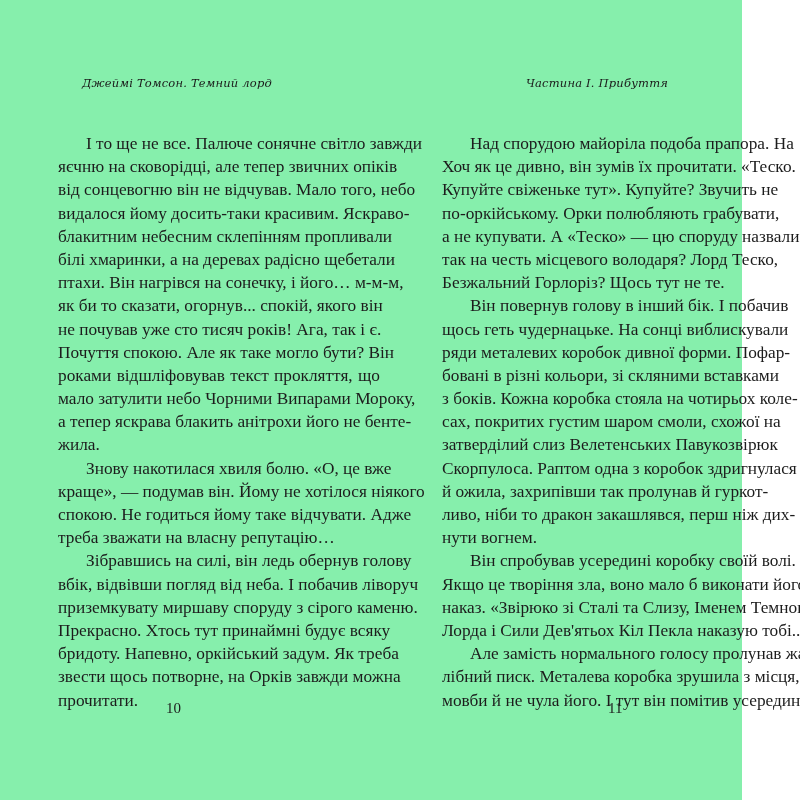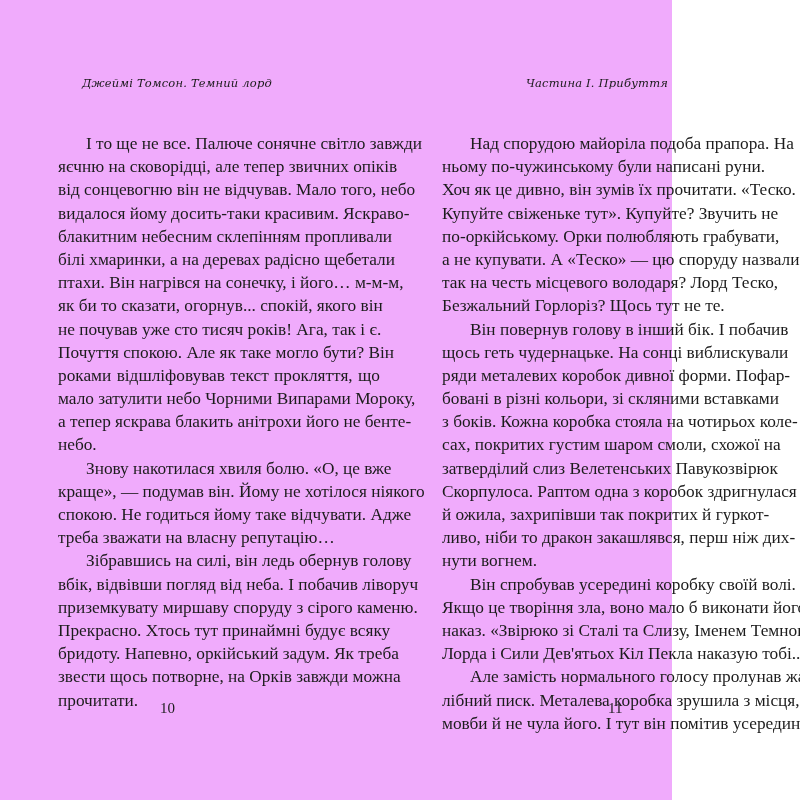--- a/index.html
+++ b/index.html
@@ -1,17 +1,17 @@
 <!DOCTYPE html>
 <html><head>
 <meta charset="utf-8">
 <style>
   html, body { margin: 0; padding: 0; background: #ffffff; }
   body { width: 800px; height: 800px; position: relative; overflow: hidden; }
-  .spread { position: absolute; left: 0; top: 0; width: 672px; height: 800px; background: #f0abfc; }
+  .spread { position: absolute; left: 0; top: 0; width: 742px; height: 800px; background: #86efac; }
   .page { position: absolute; top: 0; height: 800px; }
   .page.left { left: 58px; width: 322px; }
   .page.right { left: 442px; width: 322px; }
   .running-head {
     position: absolute; top: 76px; left: 0; width: 322px;
     font-family: "DejaVu Serif", serif; font-style: italic;
     font-size: 11.5px; color: #1a1a1a; letter-spacing: 0.2px;
     text-align: center;
   }
   .page.left .running-head { text-align: left; padding-left: 24px; box-sizing: border-box; }
@@ -24,21 +24,21 @@
   .line {
     display: block; white-space: nowrap; text-align: justify; text-align-last: justify;
     height: 23.2px;
   }
   .line.last { text-align-last: left; }
   .line.indent { padding-left: 28px; }
   .folio {
     position: absolute; top: 700px; font-family: "Liberation Serif", serif;
     font-size: 15px; color: #1c1c1c;
   }
-  .page.left .folio { left: 102px; }
+  .page.left .folio { left: 108px; }
   .page.right .folio { left: 166px; }
 </style>
 </head>
 <body>
 
 <div class="spread">
   <div class="page left">
     <div class="running-head">Джеймі Томсон. Темний лорд</div>
     <div class="body-text" id="left-body">
         <span class="line indent">І то ще не все. Палюче сонячне світло завжди</span>
@@ -47,55 +47,54 @@
         <span class="line">видалося йому досить-таки красивим. Яскраво-</span>
         <span class="line">блакитним небесним склепінням пропливали</span>
         <span class="line">білі хмаринки, а на деревах радісно щебетали</span>
         <span class="line">птахи. Він нагрівся на сонечку, і його… м-м-м,</span>
         <span class="line">як би то сказати, огорнув... спокій, якого він</span>
         <span class="line">не почував уже сто тисяч років! Ага, так і є.</span>
         <span class="line">Почуття спокою. Але як таке могло бути? Він</span>
         <span class="line">роками відшліфовував текст прокляття, що</span>
         <span class="line">мало затулити небо Чорними Випарами Мороку,</span>
         <span class="line">а тепер яскрава блакить анітрохи його не бенте-</span>
-        <span class="line last">небо.</span>
+        <span class="line last">жила.</span>
         <span class="line indent">Знову накотилася хвиля болю. «О, це вже</span>
         <span class="line">краще», — подумав він. Йому не хотілося ніякого</span>
         <span class="line">спокою. Не годиться йому таке відчувати. Адже</span>
         <span class="line last">треба зважати на власну репутацію…</span>
         <span class="line indent">Зібравшись на силі, він ледь обернув голову</span>
         <span class="line">вбік, відвівши погляд від неба. І побачив ліворуч</span>
         <span class="line">приземкувату миршаву споруду з сірого каменю.</span>
         <span class="line">Прекрасно. Хтось тут принаймні будує всяку</span>
         <span class="line">бридоту. Напевно, оркійський задум. Як треба</span>
         <span class="line">звести щось потворне, на Орків завжди можна</span>
         <span class="line last">прочитати.</span>
       </div>
     <div class="folio">10</div>
   </div>
   <div class="page right">
     <div class="running-head">Частина І. Прибуття</div>
     <div class="body-text" id="right-body">
         <span class="line indent">Над спорудою майоріла подоба прапора. На</span>
-        <span class="line">ньому по-чужинському були написані руни.</span>
         <span class="line">Хоч як це дивно, він зумів їх прочитати. «Теско.</span>
         <span class="line">Купуйте свіженьке тут». Купуйте? Звучить не</span>
         <span class="line">по-оркійському. Орки полюбляють грабувати,</span>
         <span class="line">а не купувати. А «Теско» — цю споруду назвали</span>
         <span class="line">так на честь місцевого володаря? Лорд Теско,</span>
         <span class="line last">Безжальний Горлоріз? Щось тут не те.</span>
         <span class="line indent">Він повернув голову в інший бік. І побачив</span>
         <span class="line">щось геть чудернацьке. На сонці виблискували</span>
         <span class="line">ряди металевих коробок дивної форми. Пофар-</span>
         <span class="line">бовані в різні кольори, зі скляними вставками</span>
         <span class="line">з боків. Кожна коробка стояла на чотирьох коле-</span>
         <span class="line">сах, покритих густим шаром смоли, схожої на</span>
         <span class="line">затверділий слиз Велетенських Павукозвірюк</span>
         <span class="line">Скорпулоса. Раптом одна з коробок здригнулася</span>
-        <span class="line">й ожила, захрипівши так покритих й гуркот-</span>
+        <span class="line">й ожила, захрипівши так пролунав й гуркот-</span>
         <span class="line">ливо, ніби то дракон закашлявся, перш ніж дих-</span>
         <span class="line last">нути вогнем.</span>
         <span class="line indent">Він спробував усередині коробку своїй волі.</span>
         <span class="line">Якщо це творіння зла, воно мало б виконати його</span>
         <span class="line">наказ. «Звірюко зі Сталі та Слизу, Іменем Темного</span>
         <span class="line">Лорда і Сили Дев'ятьох Кіл Пекла наказую тобі...»</span>
         <span class="line indent">Але замість нормального голосу пролунав жа-</span>
         <span class="line">лібний писк. Металева коробка зрушила з місця,</span>
         <span class="line">мовби й не чула його. І тут він помітив усередині</span>
       </div>

